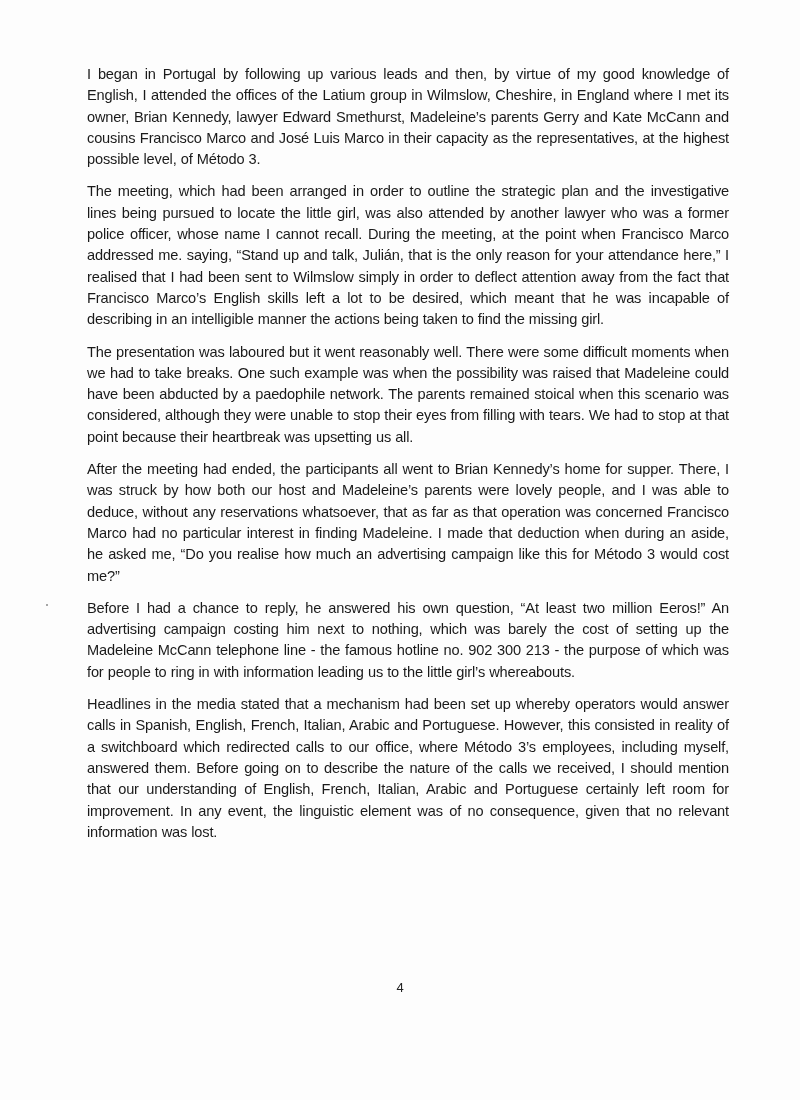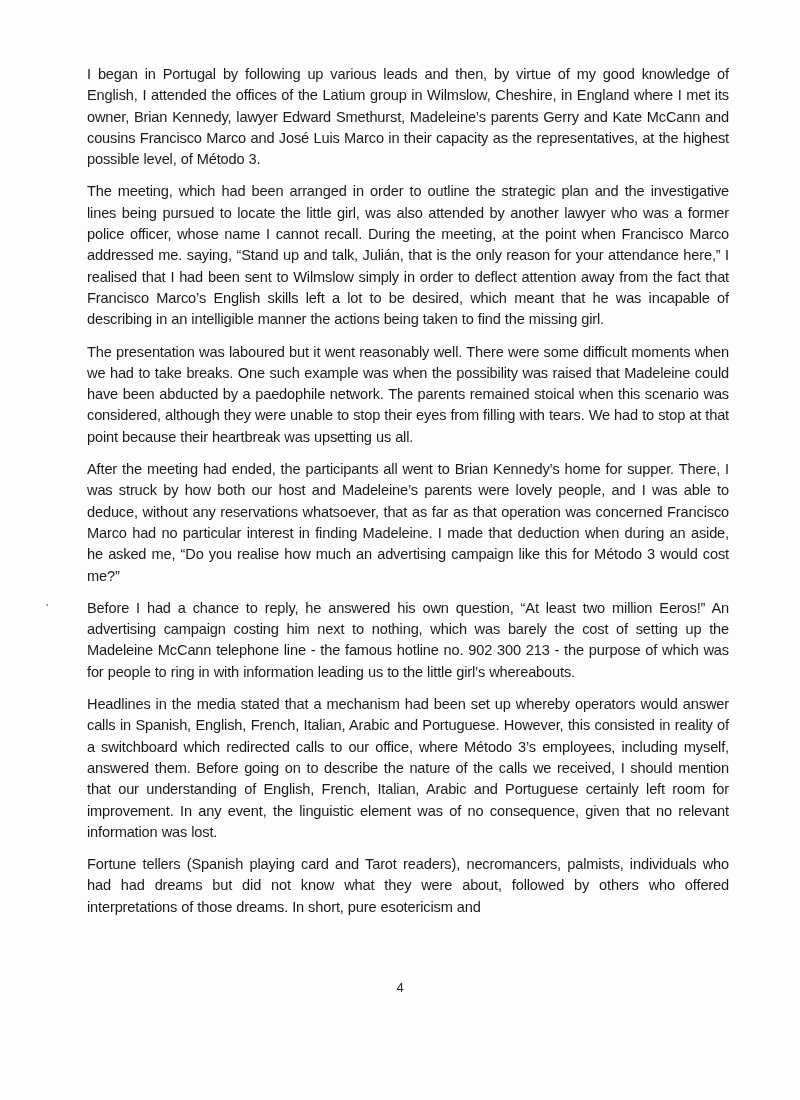--- a/index.html
+++ b/index.html
@@ -59,17 +59,16 @@
 <body>
 
 <div class="page">
   <div class="body-text">
     <p class="para">I began in Portugal by following up various leads and then, by virtue of my good knowledge of English, I attended the offices of the Latium group in Wilmslow, Cheshire, in England where I met its owner, Brian Kennedy, lawyer Edward Smethurst, Madeleine’s parents Gerry and Kate McCann and cousins Francisco Marco and José Luis Marco in their capacity as the representatives, at the highest possible level, of Método 3.</p>
     <p class="para">The meeting, which had been arranged in order to outline the strategic plan and the investigative lines being pursued to locate the little girl, was also attended by another lawyer who was a former police officer, whose name I cannot recall. During the meeting, at the point when Francisco Marco addressed me. saying, “Stand up and talk, Julián, that is the only reason for your attendance here,” I realised that I had been sent to Wilmslow simply in order to deflect attention away from the fact that Francisco Marco’s English skills left a lot to be desired, which meant that he was incapable of describing in an intelligible manner the actions being taken to find the missing girl.</p>
     <p class="para">The presentation was laboured but it went reasonably well. There were some difficult moments when we had to take breaks. One such example was when the possibility was raised that Madeleine could have been abducted by a paedophile network. The parents remained stoical when this scenario was considered, although they were unable to stop their eyes from filling with tears. We had to stop at that point because their heartbreak was upsetting us all.</p>
     <p class="para">After the meeting had ended, the participants all went to Brian Kennedy’s home for supper. There, I was struck by how both our host and Madeleine’s parents were lovely people, and I was able to deduce, without any reservations whatsoever, that as far as that operation was concerned Francisco Marco had no particular interest in finding Madeleine. I made that deduction when during an aside, he asked me, “Do you realise how much an advertising campaign like this for Método 3 would cost me?”</p>
     <p class="para">Before I had a chance to reply, he answered his own question, “At least two million Eeros!” An advertising campaign costing him next to nothing, which was barely the cost of setting up the Madeleine McCann telephone line - the famous hotline no. 902 300 213 - the purpose of which was for people to ring in with information leading us to the little girl’s whereabouts.</p>
     <p class="para">Headlines in the media stated that a mechanism had been set up whereby operators would answer calls in Spanish, English, French, Italian, Arabic and Portuguese. However, this consisted in reality of a switchboard which redirected calls to our office, where Método 3’s employees, including myself, answered them. Before going on to describe the nature of the calls we received, I should mention that our understanding of English, French, Italian, Arabic and Portuguese certainly left room for improvement. In any event, the linguistic element was of no consequence, given that no relevant information was lost.</p>
-    <p class="para">Fortune tellers (Spanish playing card and Tarot readers), necromancers, palmists, individuals who had had dreams but did not know what they were about, followed by others who offered interpretations of those dreams. In short, pure esotericism and</p>
   </div>
   <div class="speck" style="left:46px; top:604px;"></div>
   <div class="page-number">4</div>
 </div>
 
 </body></html>

